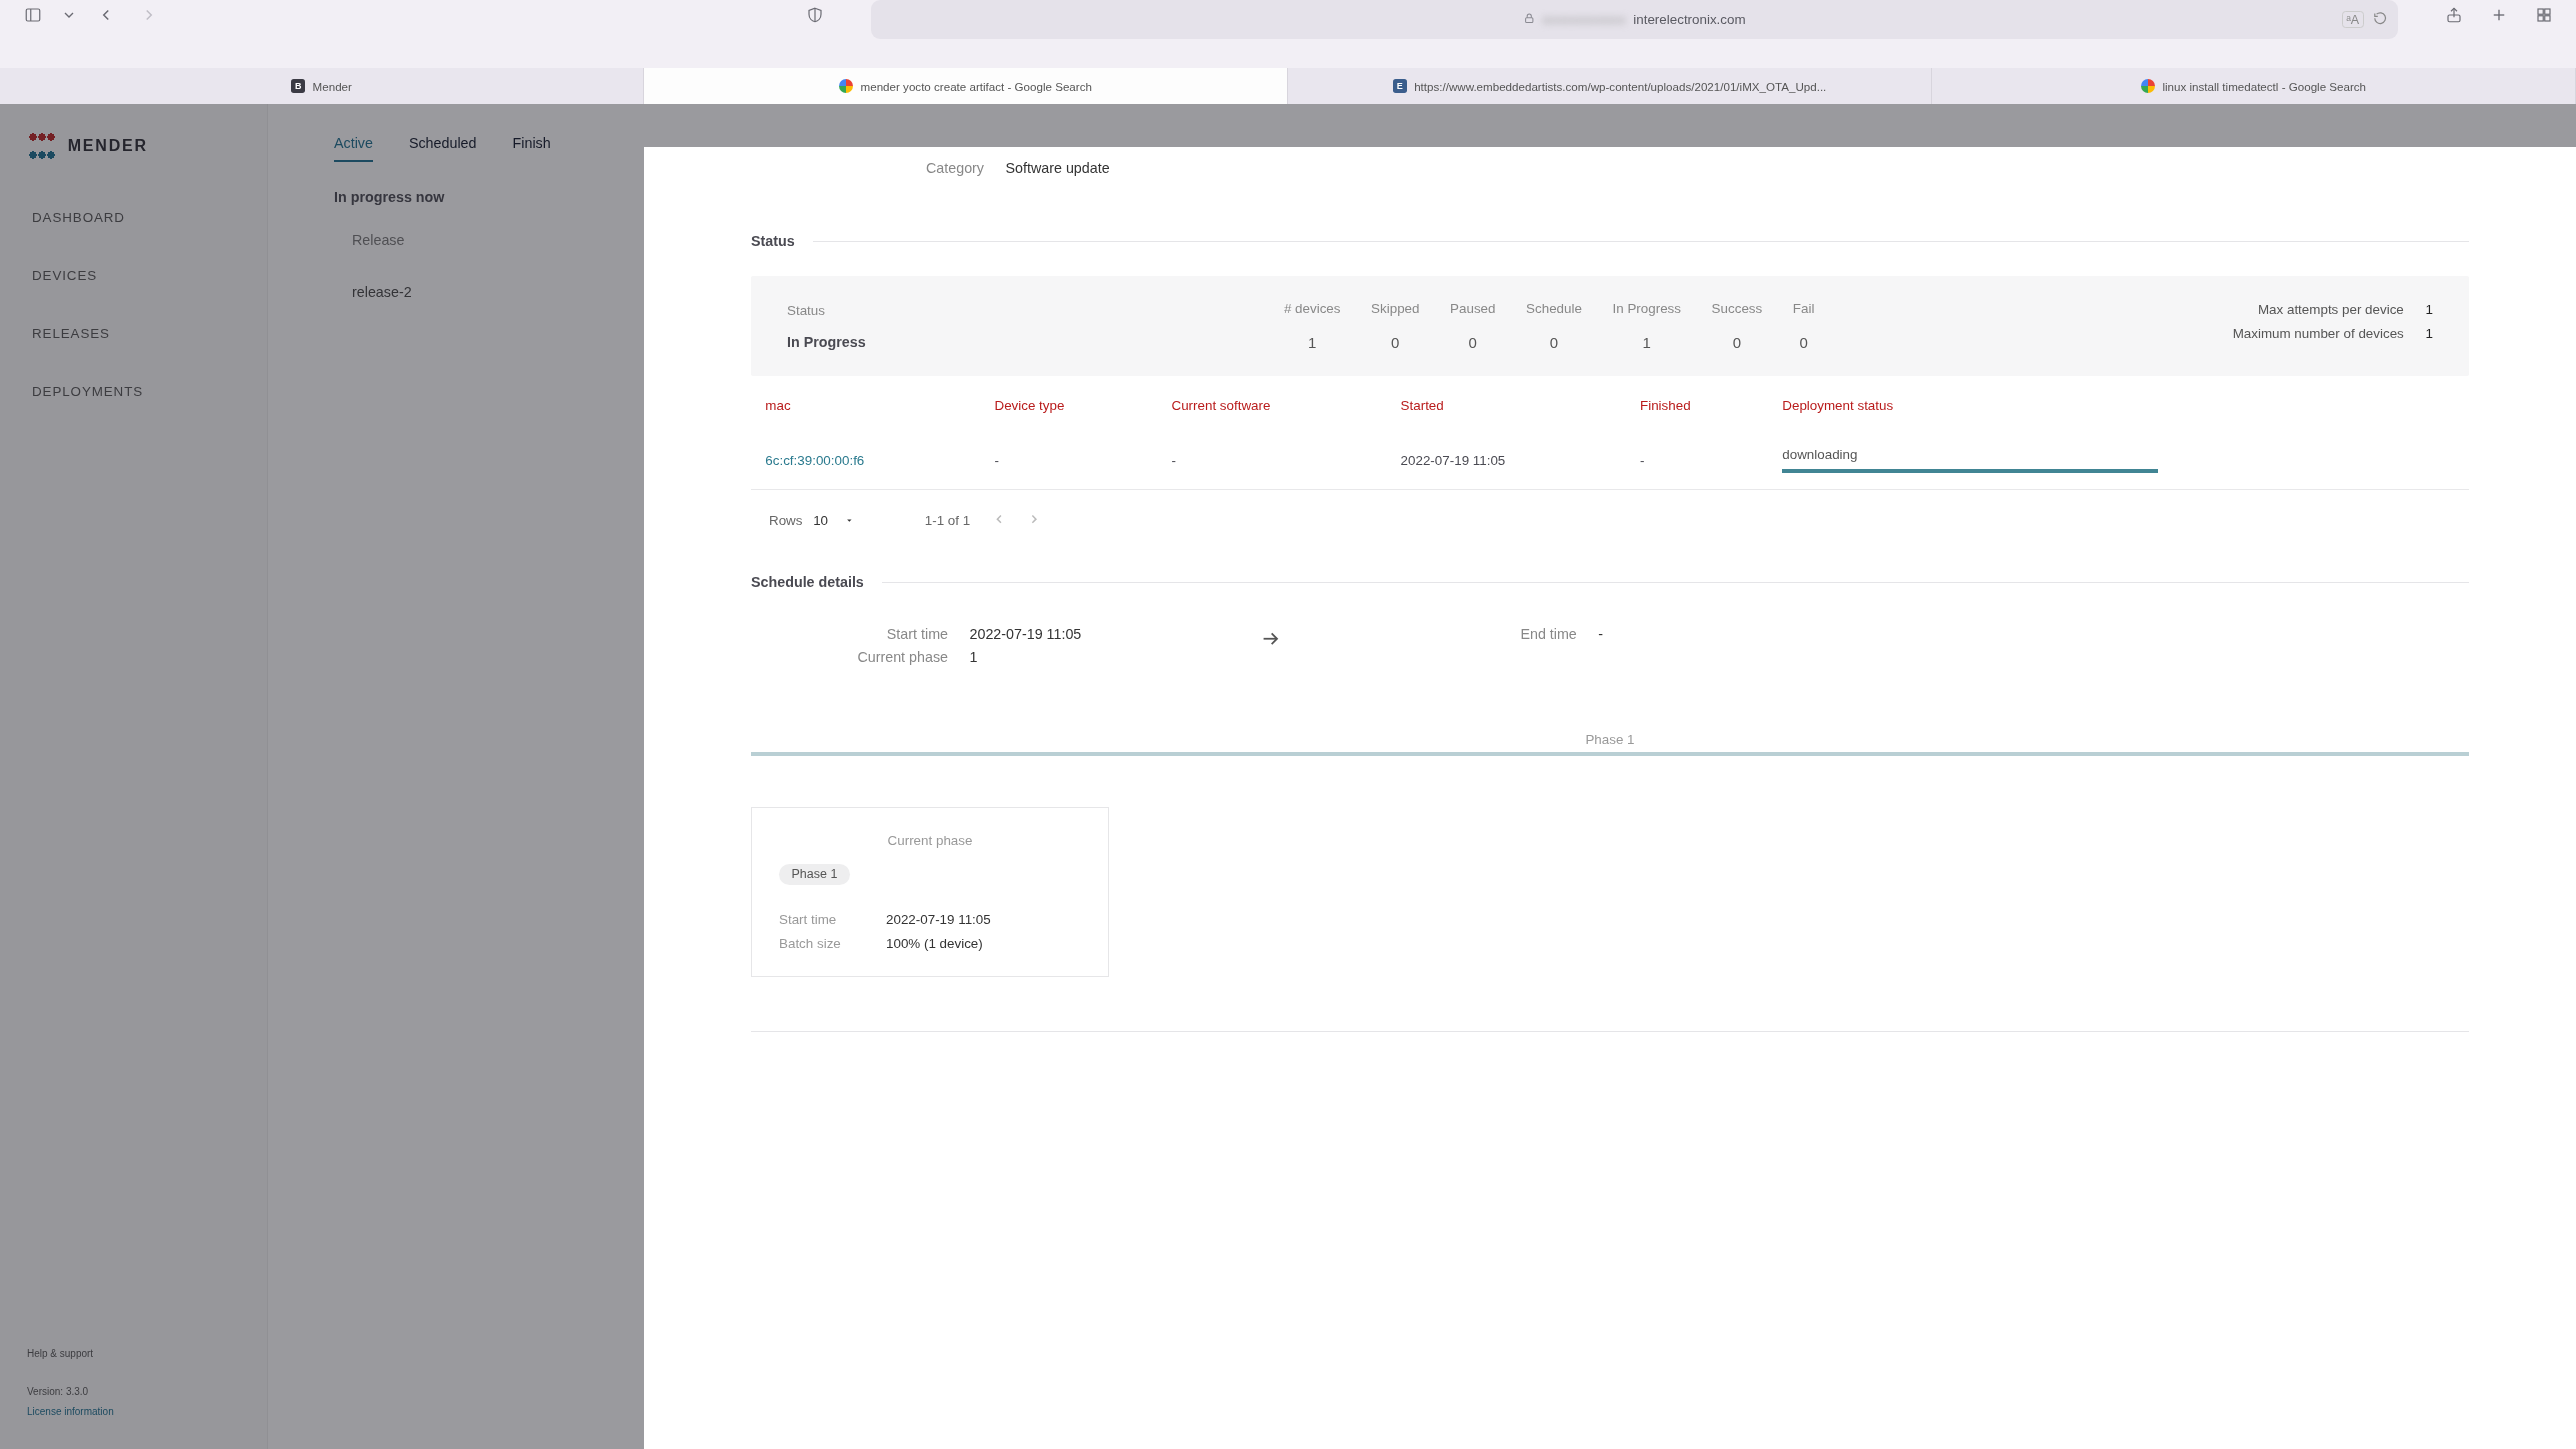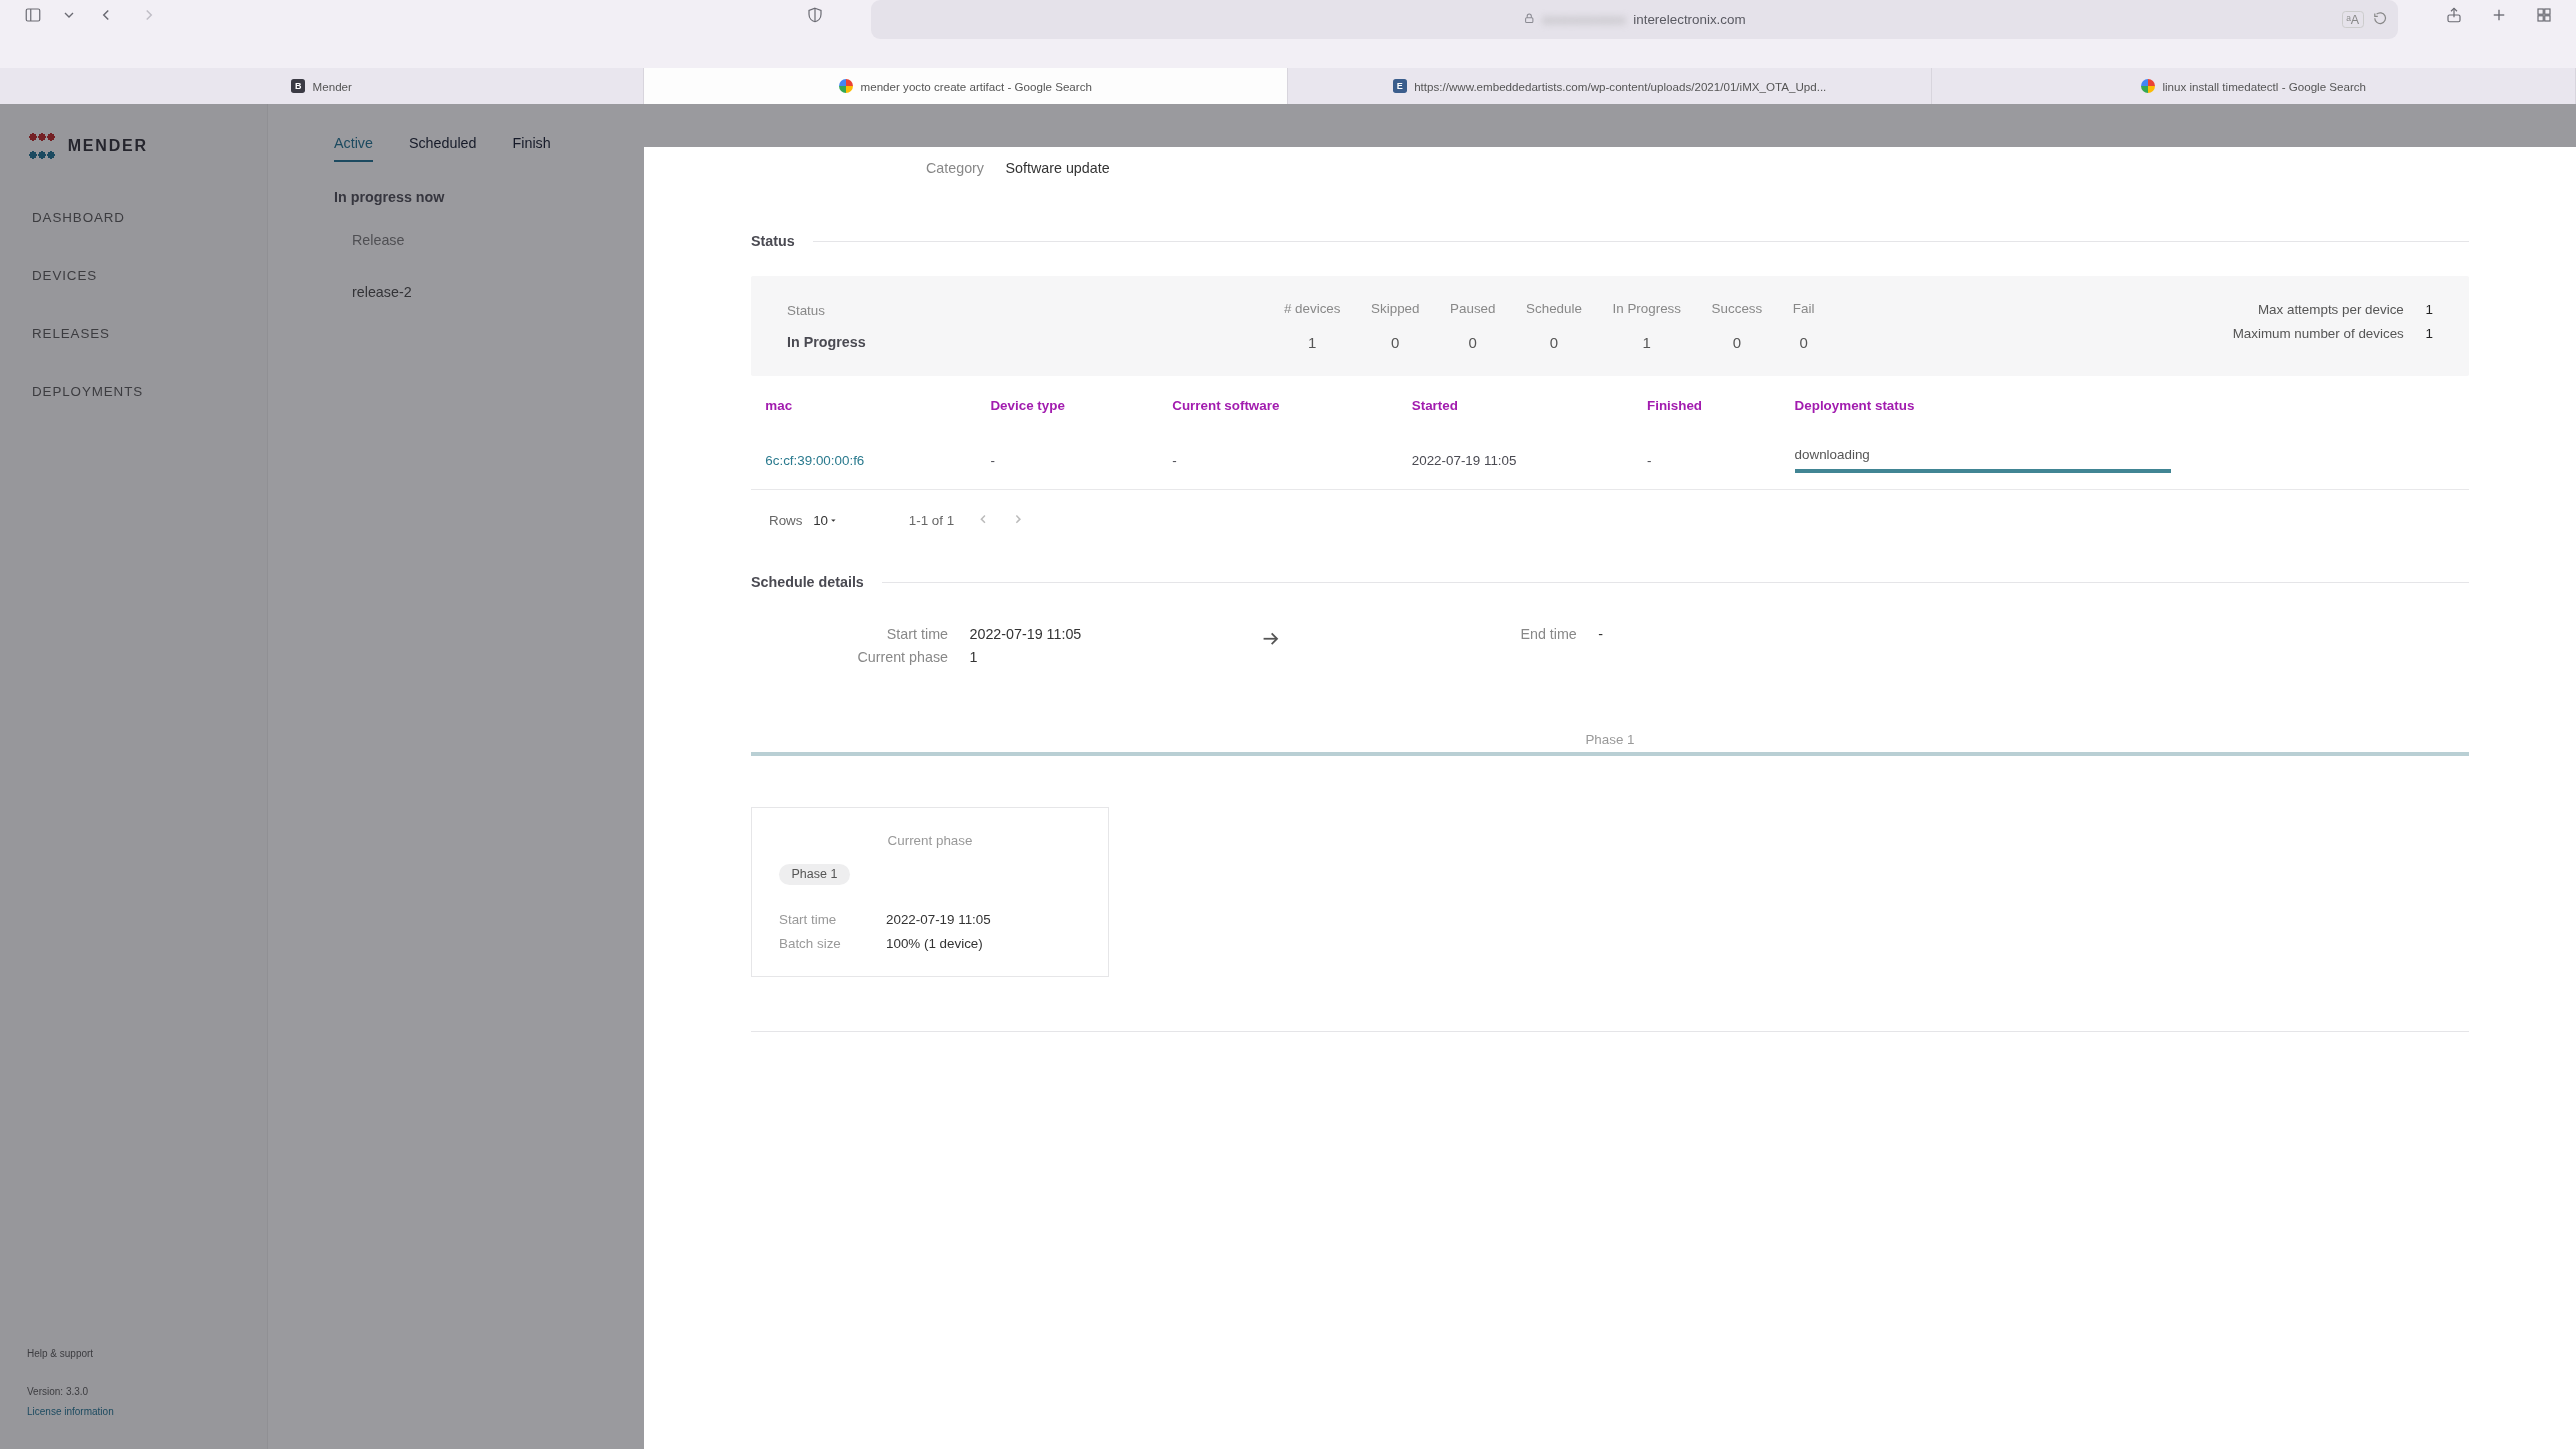--- a/index.html
+++ b/index.html
@@ -169,31 +169,31 @@
   .status-left .val { font-weight:700; color:#4a4a52; font-size:14.3px; margin-top:16px;}
   .status-table { text-align:center; }
   .status-table th { font-weight:400; color:#888; font-size:13.4px; padding: 0 14.3px 16px 14.3px;}
   .status-table td { color:#555; font-size:15px; padding: 0 14.3px;}
   .status-right { text-align:right; font-size:13.4px; color:#555;}
   .status-right > div { margin-bottom: 9px;}
   .status-right .num { color:#222; margin-left:18px;}
 
   
   .dev-table { width:100%; border-collapse:collapse; font-size:13.4px; }
-  .dev-table th { text-align:left; color:#a21caf; font-weight:700; padding:21.5px 14.3px 18px 14.3px; }
+  .dev-table th { text-align:left; color:#b91c1c; font-weight:400; padding:21.5px 14.3px 18px 14.3px; }
   .dev-table td { padding:16px 14.3px; border-bottom:0.9px solid #e8e8ea; }
   .dev-table td.link { color:#2a7a8e; }
   .prog-wrap { width:376px;}
   .prog-bar { height:4.5px; background:#418594; width:100%; margin-top:7.2px;}
   .dl-txt { color:#555; font-size:13.4px;}
 
   
   .pager { display:flex; align-items:center; gap:21.5px; padding:21.5px 7.2px 45px 18px; color:#666; font-size:13.4px;}
   .pager .rows { display:flex; align-items:center; gap:10.7px;}
-  .pager .sel { color:#333; font-weight:500; display:flex; align-items:center; gap:0;}
+  .pager .sel { color:#333; font-weight:500; display:flex; align-items:center; gap:16px;}
   .pager .nav { display:flex; gap:21.5px; color:#bbb;}
 
   
   .sched-grid { display:flex; gap:179px; padding: 32px 18px 18px 18px; font-size:14.3px;}
   .sched-col .kv-row .k { width: 179px; }
   .arrow-col { display:flex; align-items:flex-start; padding-top:5.4px;}
 
   .phase-bar { padding: 45px 0 5.4px 0;}
   .phase-label { text-align:center; color:#999; font-size:13.4px; margin-bottom:5.4px;}
   .phase-track { height:4.5px; background:#b9cfd4; }

